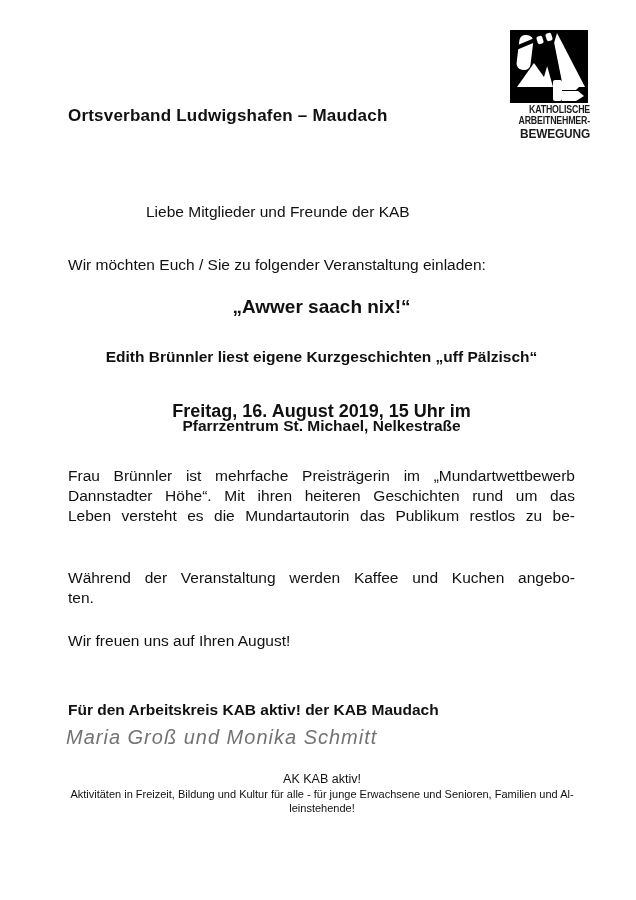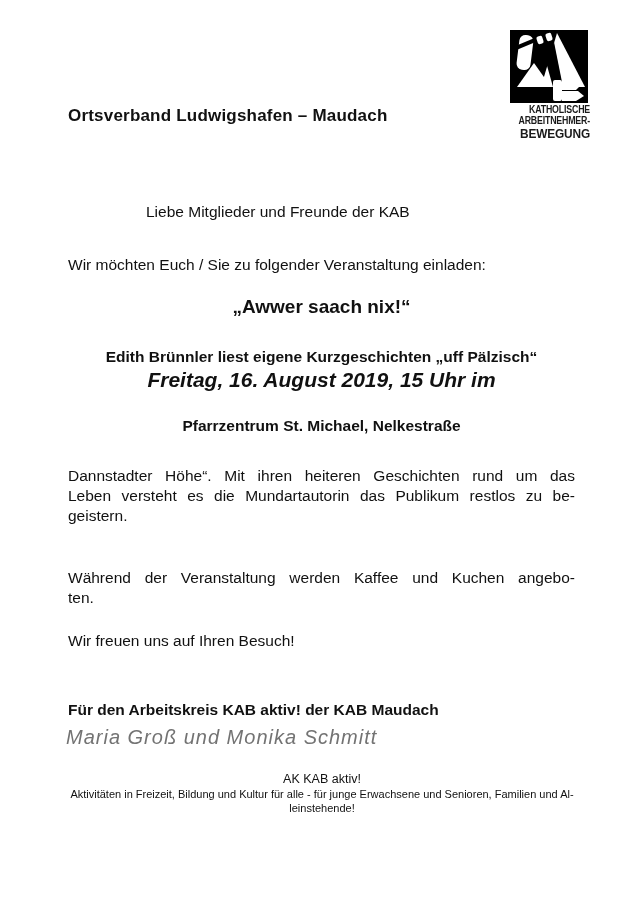--- a/index.html
+++ b/index.html
@@ -31,21 +31,21 @@
   .logo-caption .cap-l{font-size:13.5px;line-height:15px;letter-spacing:-0.2px;}
 
   
   .txt{font-size:15.5px;line-height:20px;}
   .salutation{left:146px;top:202px;}
   .intro{left:68px;top:255px;}
 
   .colblock{left:68px;width:507px;text-align:center;}
   .event-title{top:296px;font-size:19px;font-weight:bold;}
   .event-sub{top:348px;font-size:15.5px;font-weight:bold;}
-  .event-date{top:368px;font-size:21px;font-weight:bold;font-style:italic;}
+  .event-date{top:401px;font-size:18px;font-weight:bold;}
   .event-loc{top:417px;font-size:15.5px;font-weight:bold;}
 
   .para{left:68px;width:507px;}
   .para1{top:466px;}
   .para2{top:568px;}
   .closing{left:68px;top:631px;}
 
   .justify .tline{
     text-align:justify;
     text-align-last:justify;
@@ -108,31 +108,31 @@
 
   <div class="abs colblock event-title">„Awwer saach nix!“</div>
 
   <div class="abs colblock event-sub">Edith Brünnler liest eigene Kurzgeschichten „uff Pälzisch“</div>
 
   <div class="abs colblock event-date">Freitag, 16. August 2019, 15 Uhr im</div>
 
   <div class="abs colblock event-loc">Pfarrzentrum St. Michael, Nelkestraße</div>
 
   <div class="abs txt para para1 justify">
+      <div class="tline">Frau Brünnler ist mehrfache Preisträgerin im „Mundartwettbewerb</div>
       <div class="tline">Dannstadter Höhe“. Mit ihren heiteren Geschichten rund um das</div>
       <div class="tline">Leben versteht es die Mundartautorin das Publikum restlos zu be-</div>
-      <div class="tline tline-last">geistern.</div>
     </div>
 
   <div class="abs txt para para2 justify">
       <div class="tline">Während der Veranstaltung werden Kaffee und Kuchen angebo-</div>
       <div class="tline tline-last">ten.</div>
     </div>
 
-  <div class="abs txt closing">Wir freuen uns auf Ihren Besuch!</div>
+  <div class="abs txt closing">Wir freuen uns auf Ihren August!</div>
 
   <div class="abs committee">Für den Arbeitskreis KAB aktiv! der KAB Maudach</div>
 
   <div class="abs signature">Maria Groß und Monika Schmitt</div>
 
   <div class="abs footer-block ak-title">AK KAB aktiv!</div>
 
   <div class="abs footer-block footer-lines">
       <div class="tline">Aktivitäten in Freizeit, Bildung und Kultur für alle - für junge Erwachsene  und Senioren, Familien und Al-</div>
       <div class="tline tline-last">leinstehende!</div>

